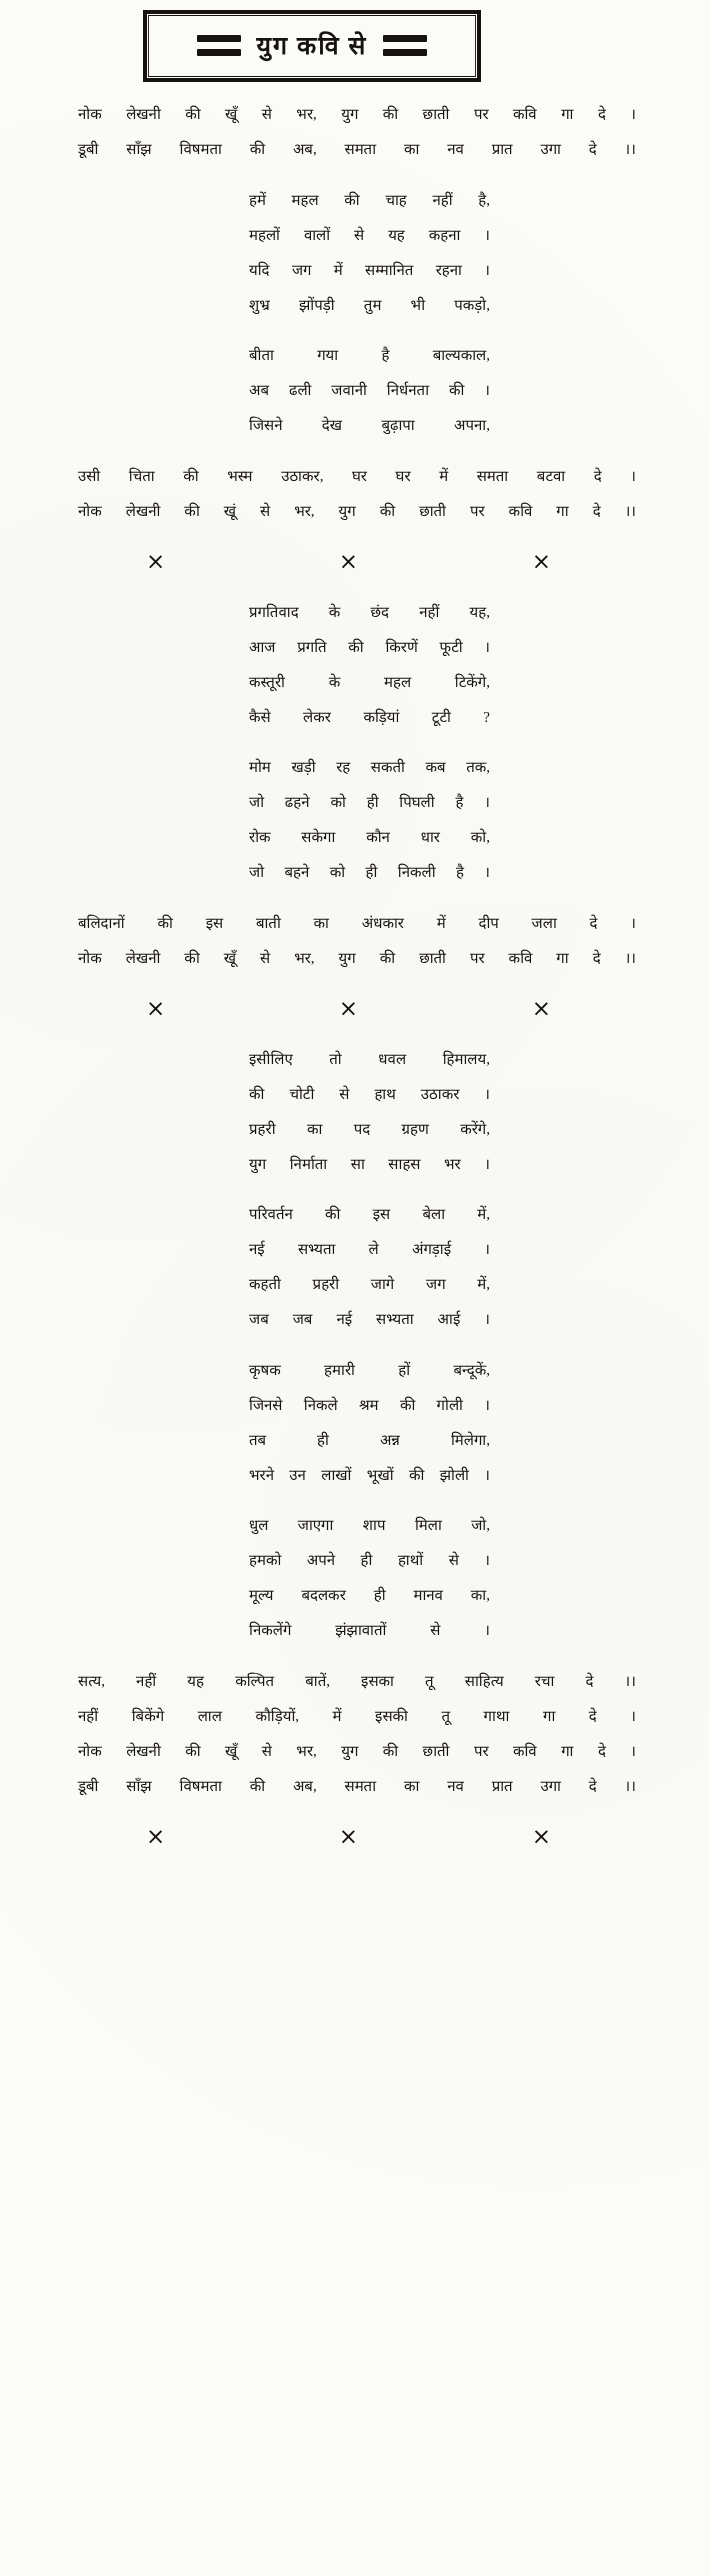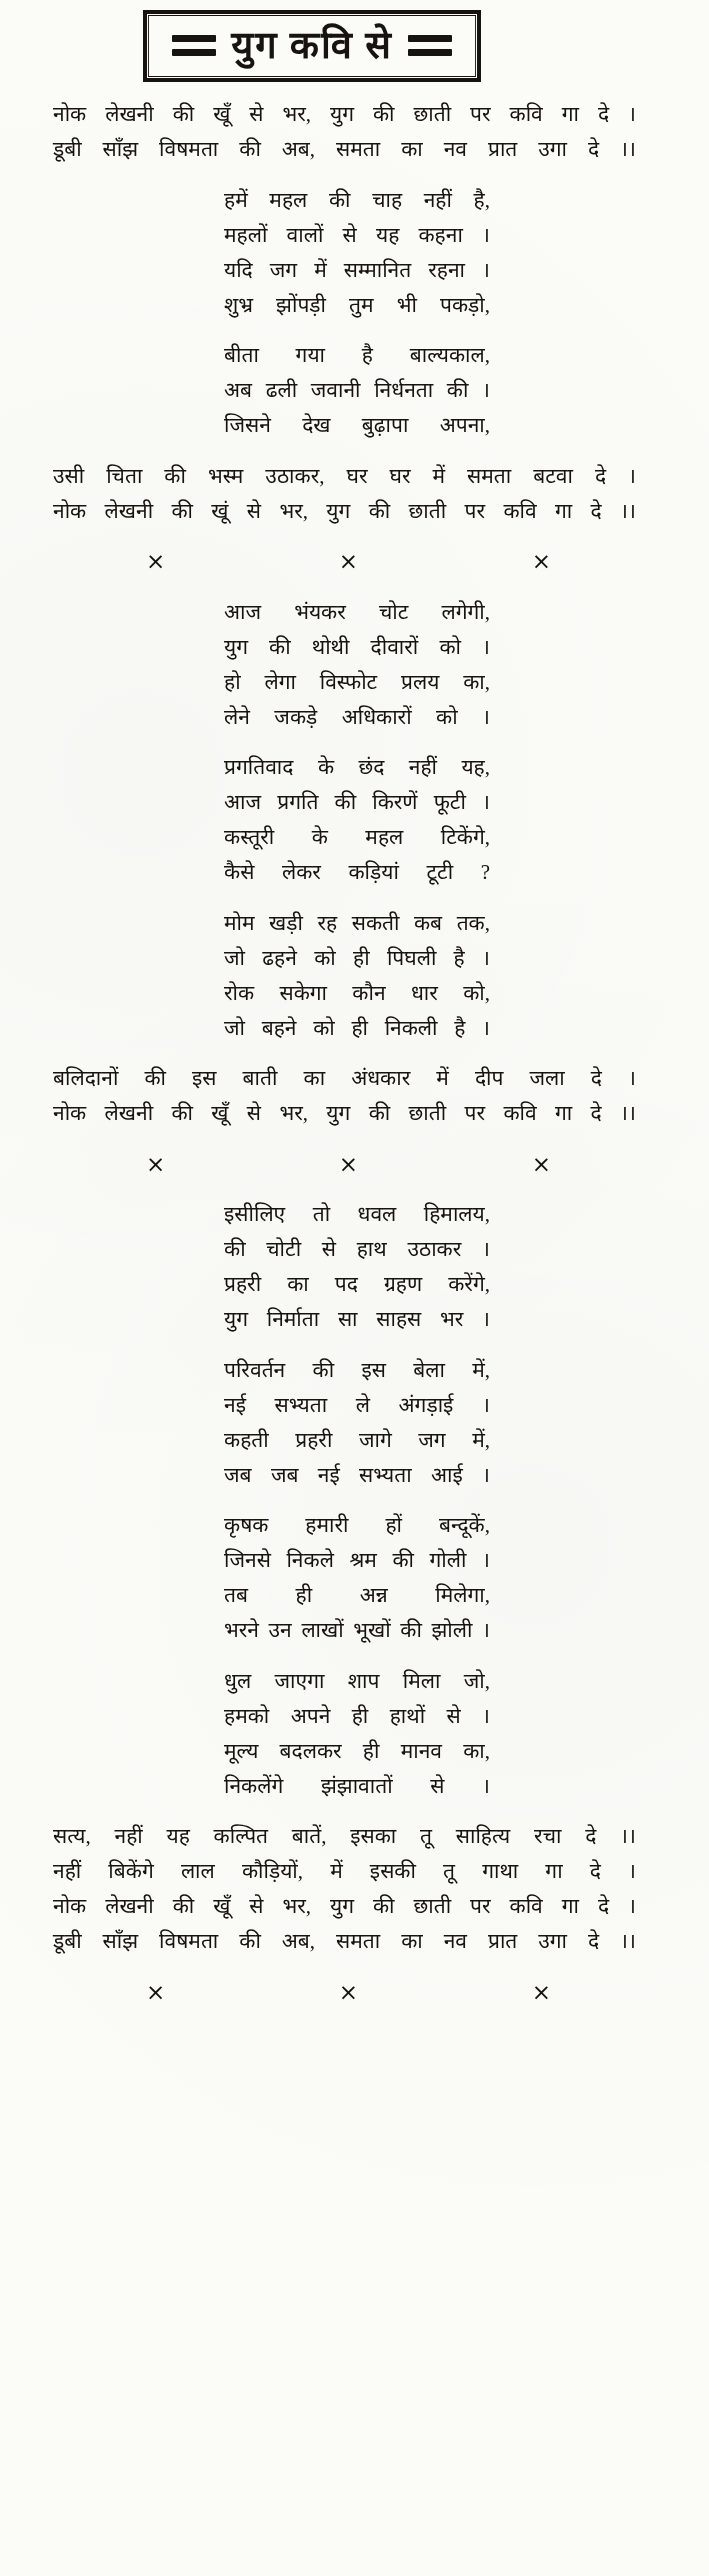--- a/index.html
+++ b/index.html
@@ -33,48 +33,49 @@
     border: 4.9px solid #17130e;
     box-shadow: inset 0 0 0 1px #fbfbf8, inset 0 0 0 1.9px #17130e;
     padding: 15.5px 11.7px;
     display: flex;
     align-items: center;
     justify-content: center;
     gap: 15.5px;
   }
   .page-title {
     margin: 0;
-    font-size: 38px;
+    font-size: 25px;
     line-height: 33px;
     font-weight: bold;
     letter-spacing: 1.9px;
     white-space: nowrap;
   }
   .eq {
     display: inline-block;
     width: 44px;
     flex: 0 0 44px;
   }
   .eq i {
     display: block;
     height: 6.8px;
     background: #17130e;
     border-radius: 1px;
   }
   .eq i + i { margin-top: 6.8px; }
 
   
   .poem-line {
-    font-size: 21px;
+    font-size: 15px;
     line-height: 35px;
     text-align: justify;
     text-align-last: justify;
     -moz-text-align-last: justify;
     text-justify: inter-word;
     white-space: normal;
+    margin-left: 25px;
   }
   .couplet {
     margin: 15.5px 0;
   }
   .stanza {
     width: 266px;
     margin: 15.5px 0 15.5px 171px;
   }
   .separator-row {
     display: flex;
@@ -125,26 +126,20 @@
       <div class="couplet">
         <div class="poem-line">उसी चिता की भस्म उठाकर, घर घर में समता बटवा दे ।</div>
         <div class="poem-line">नोक लेखनी की खूं से भर, युग की छाती पर कवि गा दे ।।</div>
       </div>
       <div class="separator-row">
         <span class="separator-mark">×</span>
         <span class="separator-mark">×</span>
         <span class="separator-mark">×</span>
       </div>
       <div class="stanza">
-        <div class="poem-line">आज भंयकर चोट लगेगी,</div>
-        <div class="poem-line">युग की थोथी दीवारों को ।</div>
-        <div class="poem-line">हो लेगा विस्फोट प्रलय का,</div>
-        <div class="poem-line">लेने जकड़े अधिकारों को ।</div>
-      </div>
-      <div class="stanza">
         <div class="poem-line">प्रगतिवाद के छंद नहीं यह,</div>
         <div class="poem-line">आज प्रगति की किरणें फूटी ।</div>
         <div class="poem-line">कस्तूरी के महल टिकेंगे,</div>
         <div class="poem-line">कैसे लेकर कड़ियां टूटी ?</div>
       </div>
       <div class="stanza">
         <div class="poem-line">मोम खड़ी रह सकती कब तक,</div>
         <div class="poem-line">जो ढहने को ही पिघली है ।</div>
         <div class="poem-line">रोक सकेगा कौन धार को,</div>
         <div class="poem-line">जो बहने को ही निकली है ।</div>

